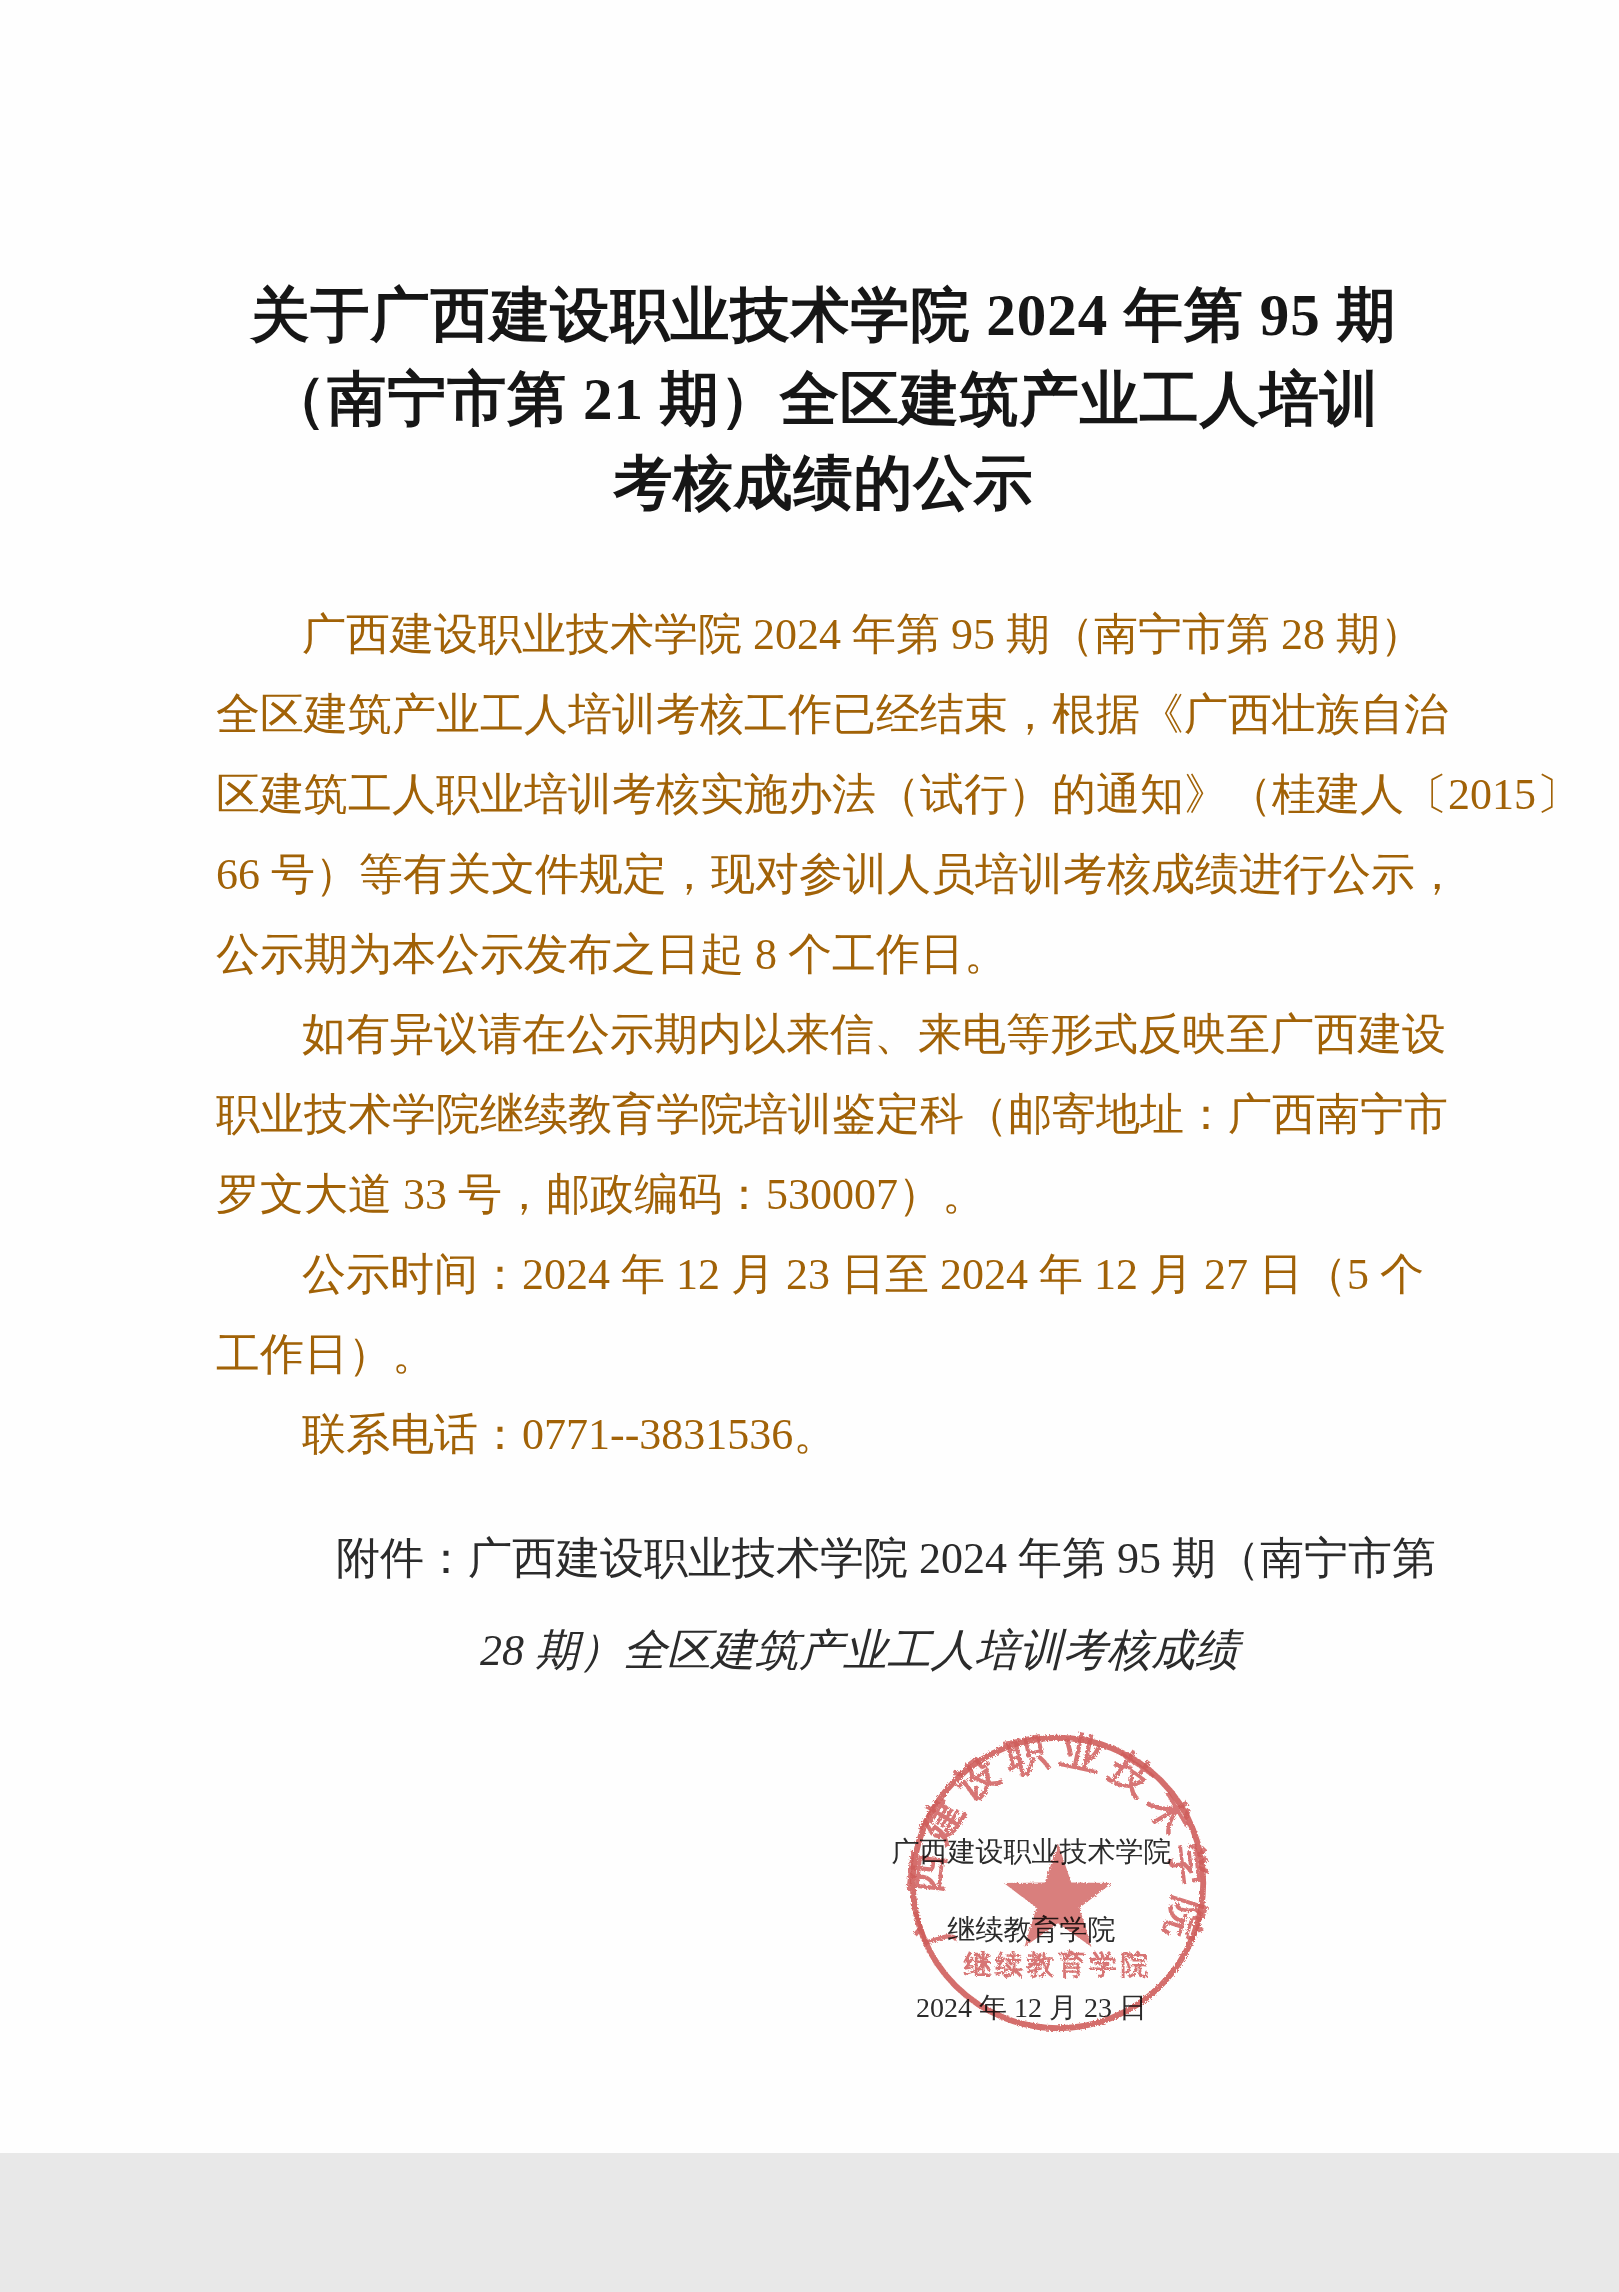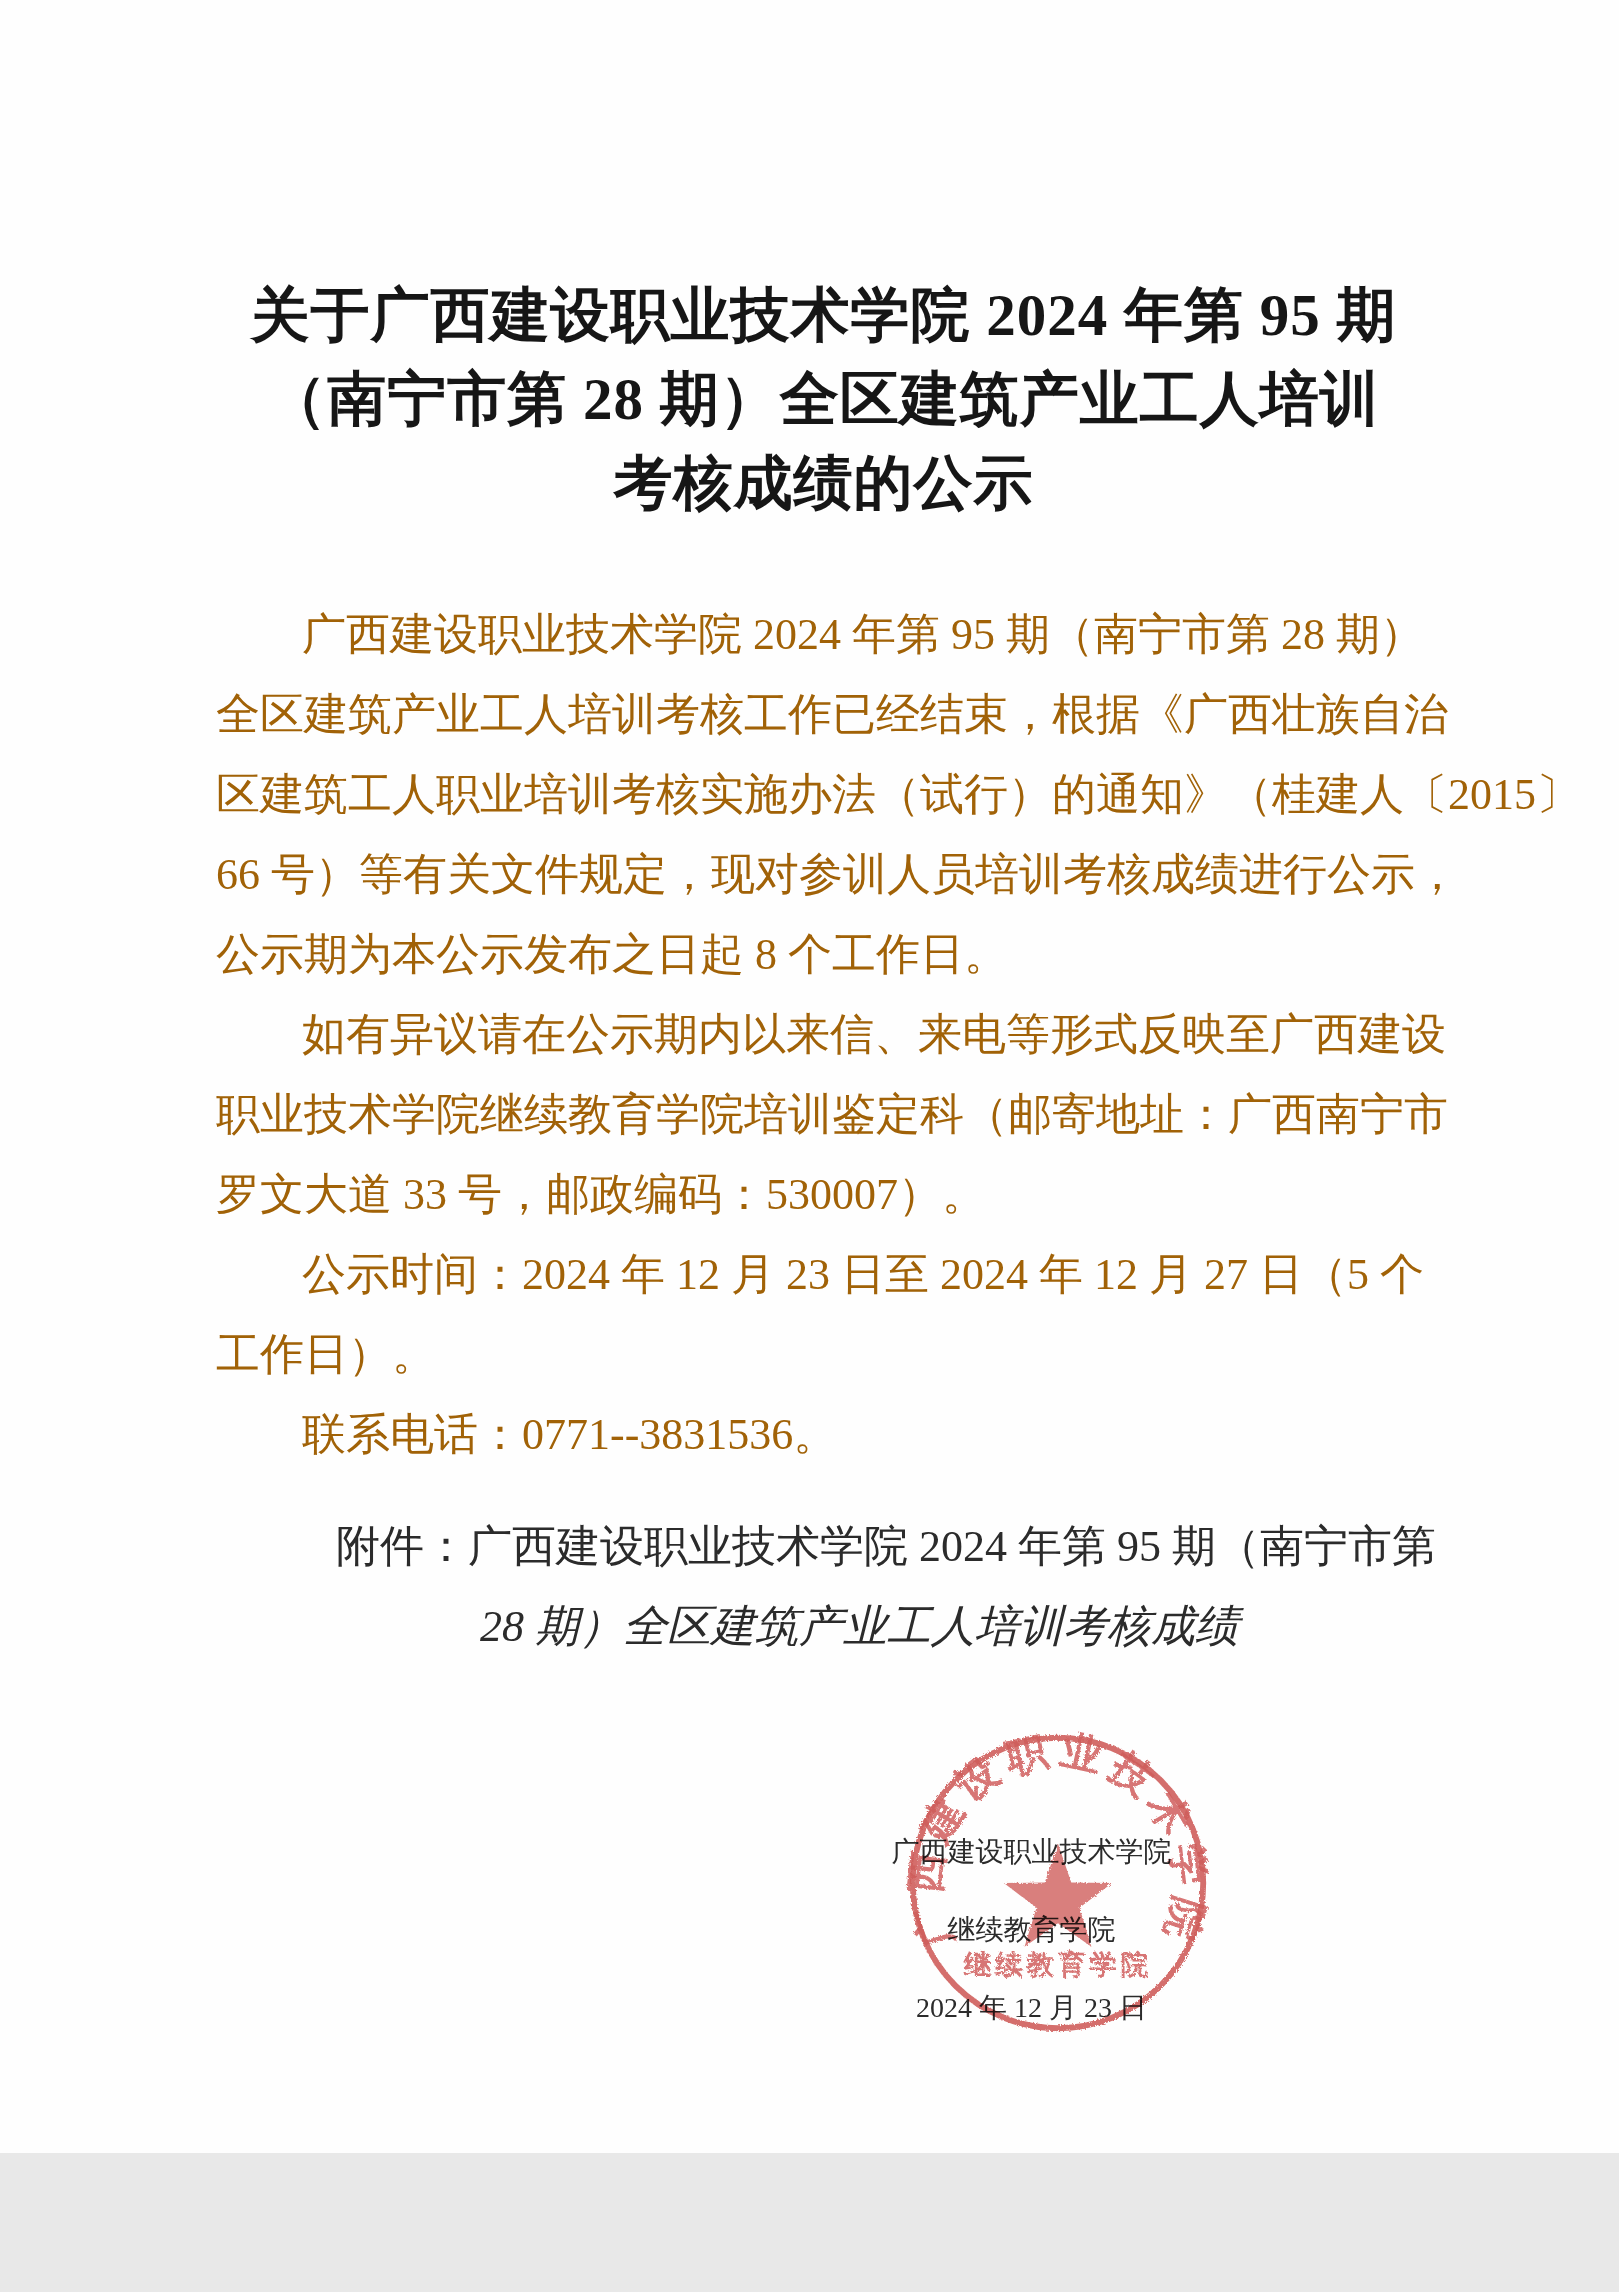--- a/index.html
+++ b/index.html
@@ -52,21 +52,21 @@
   
   .attachment {
     position: absolute;
     top: 1507px;
     left: 216px;
     width: 1215px;
     font-size: 44px;
     line-height: 80px;
     color: #2b2b2b;
   }
-  .attachment p { margin: 0; white-space: nowrap; }
+  .attachment p { margin: 12px; white-space: nowrap; }
   .attachment .att-l1 { margin-left: 120px; }
   .attachment .att-l2 { margin-left: 264px; font-style: italic; }
 
   
   .signature {
     position: absolute;
     top: 1813px;
     left: 816px;
     width: 431px;
     text-align: center;
@@ -92,21 +92,21 @@
     font-weight: bold;
   }
 </style>
 </head>
 <body>
 
 <div class="page">
 
   <header class="title">
     <div class="title-line">关于广西建设职业技术学院 2024 年第 95 期</div>
-    <div class="title-line">（南宁市第 28 期）全区建筑产业工人培训</div>
+    <div class="title-line">（南宁市第 21 期）全区建筑产业工人培训</div>
     <div class="title-line">考核成绩的公示</div>
   </header>
 
   <main class="body-block">
     <p class="line indent">广西建设职业技术学院 2024 年第 95 期（南宁市第 28 期）</p>
     <p class="line">全区建筑产业工人培训考核工作已经结束，根据《广西壮族自治</p>
     <p class="line">区建筑工人职业培训考核实施办法（试行）的通知》（桂建人〔2015〕</p>
     <p class="line">66 号）等有关文件规定，现对参训人员培训考核成绩进行公示，</p>
     <p class="line">公示期为本公示发布之日起 8 个工作日。</p>
     <p class="line indent">如有异议请在公示期内以来信、来电等形式反映至广西建设</p>

